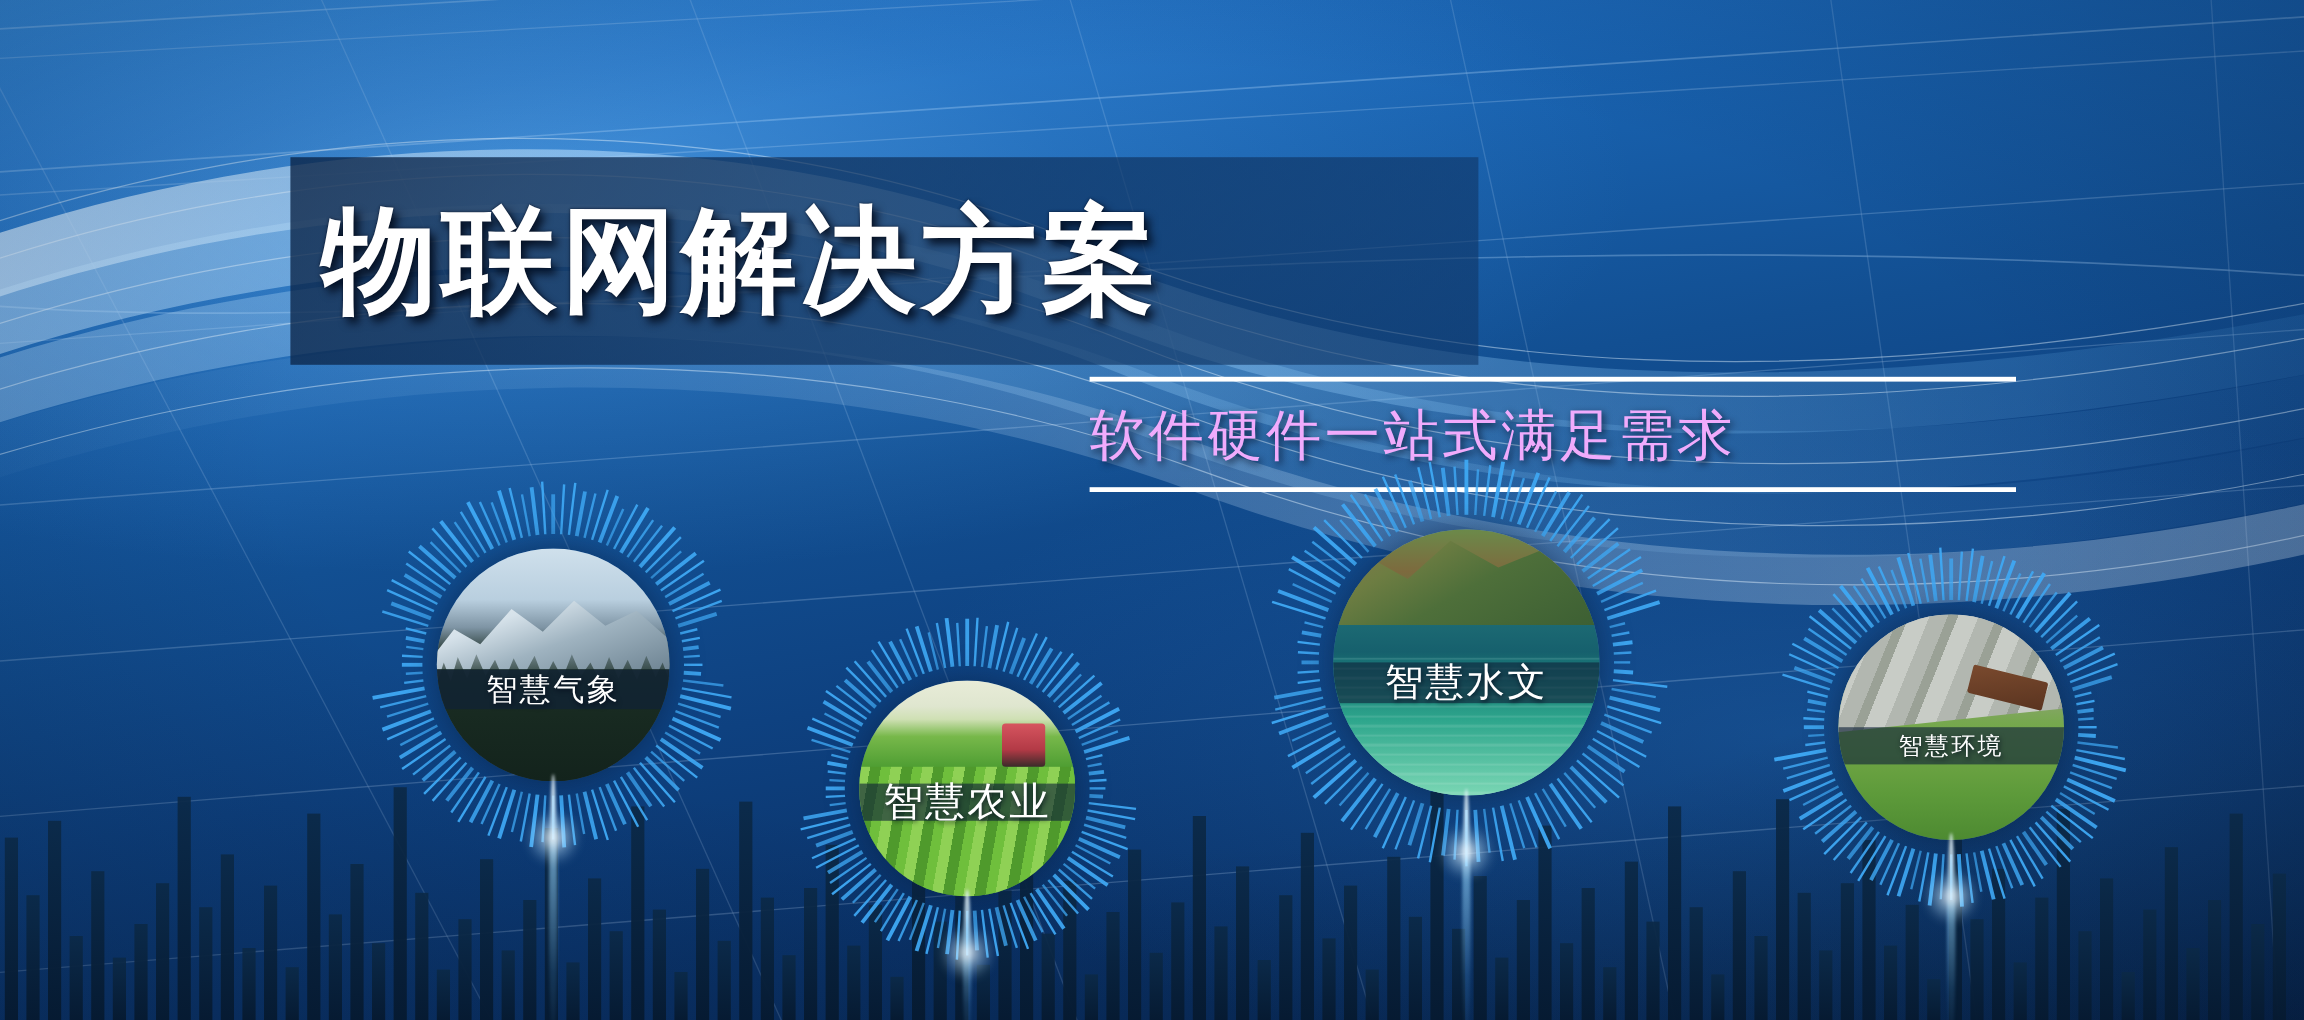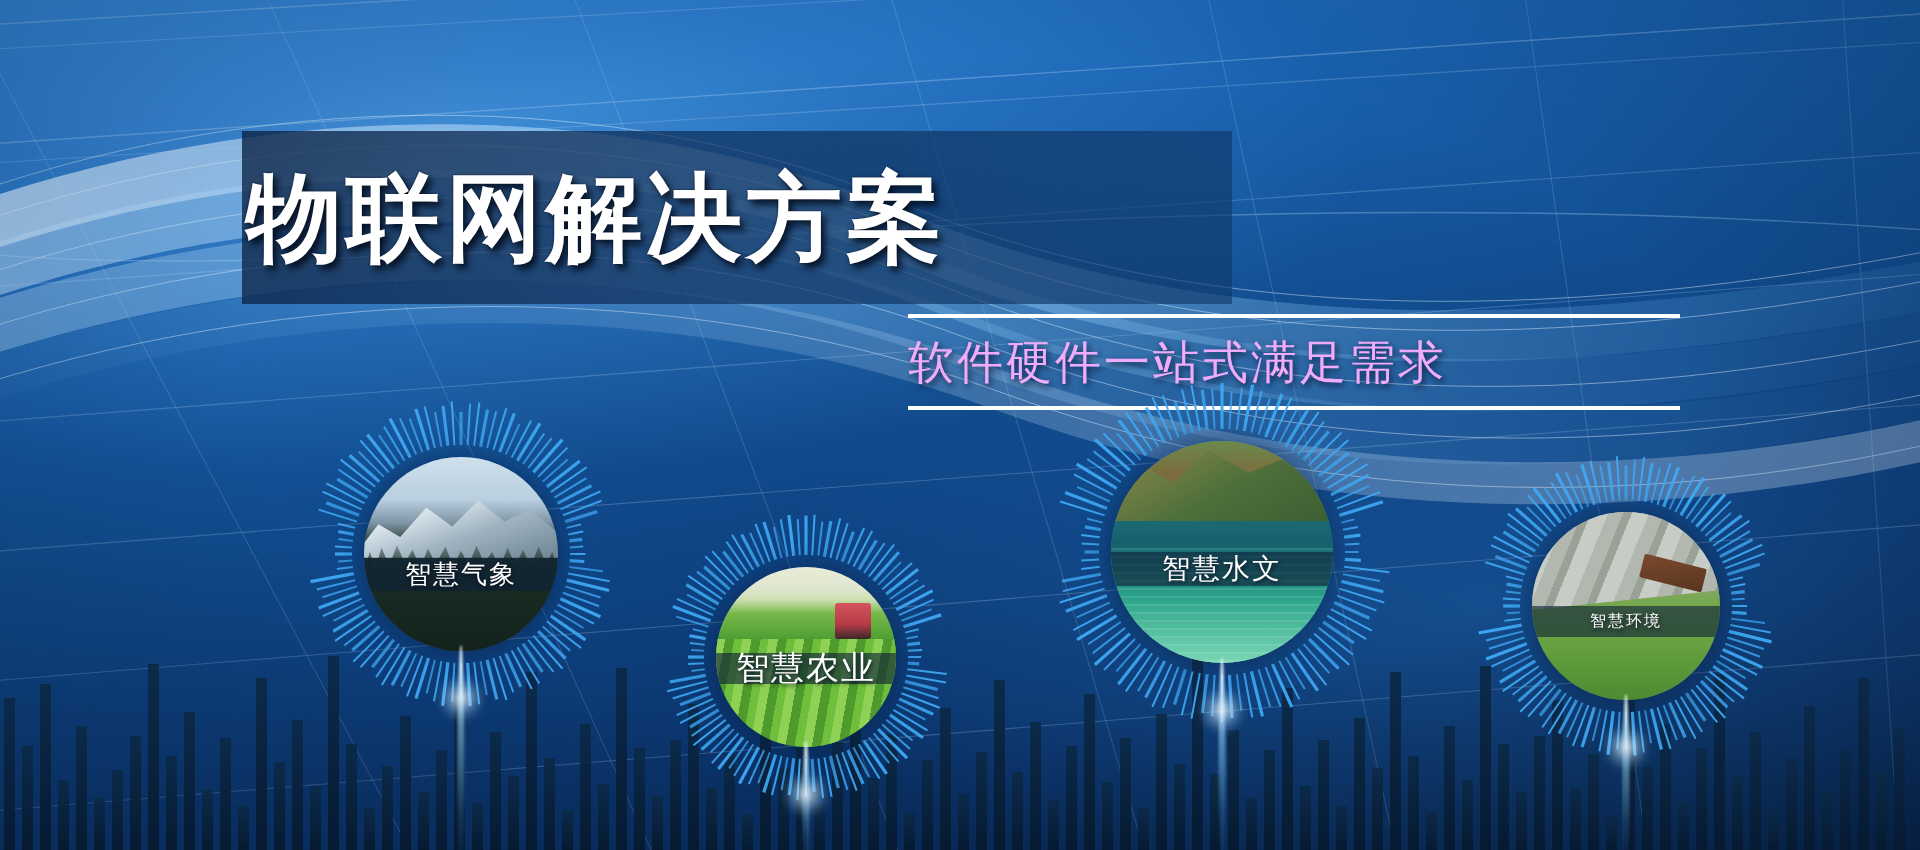--- a/index.html
+++ b/index.html
@@ -39,21 +39,21 @@
     background:linear-gradient(115deg, rgba(10,34,68,.78) 0%, rgba(13,44,85,.70) 40%, rgba(16,56,106,.62) 100%);
     display:flex;align-items:center;
   }
   .title-text{
     margin-left:-6px;padding-left:0;
     color:#fff;font-size:96px;line-height:1;font-weight:bold;
     letter-spacing:4px;
     text-shadow:4px 5px 7px rgba(0,8,24,.85), 0 0 2px rgba(0,10,30,.9);
     white-space:nowrap;
   }
-  .title-inner{padding-left:10px;}
+  .title-inner{padding-left:32px;}
 
   
   .sub-block{position:absolute;left:908px;top:314px;width:772px;}
   .rule{height:4px;background:#ffffff;width:100%;}
   .rule.bottom{margin-top:0;}
   .sub-text{
     color:#f0abfc;font-size:46px;letter-spacing:3px;white-space:nowrap;
     padding:14px 0 12px 0;text-align:left;
     text-shadow:2px 3px 6px rgba(0,10,30,.75);
   }
@@ -652,21 +652,21 @@
           <line x1="139.5" y1="77.8" x2="120.4" y2="35.3" stroke="#3fa9f5" stroke-width="2.0" stroke-linecap="butt" opacity="0.94"></line>
           <line x1="146.4" y1="75.0" x2="130.6" y2="33.4" stroke="#3fa9f5" stroke-width="2.0" stroke-linecap="butt" opacity="0.90"></line>
           <line x1="153.4" y1="72.6" x2="142.9" y2="38.7" stroke="#3fa9f5" stroke-width="3.2" stroke-linecap="butt" opacity="0.70"></line>
           <line x1="160.6" y1="70.6" x2="149.9" y2="27.4" stroke="#3fa9f5" stroke-width="2.0" stroke-linecap="butt" opacity="0.90"></line>
           <line x1="167.8" y1="69.0" x2="159.4" y2="23.1" stroke="#3fa9f5" stroke-width="2.0" stroke-linecap="butt" opacity="0.94"></line>
           <line x1="175.2" y1="67.9" x2="170.3" y2="27.8" stroke="#3fa9f5" stroke-width="3.2" stroke-linecap="butt" opacity="0.81"></line>
           <line x1="182.6" y1="67.2" x2="180.1" y2="26.8" stroke="#3fa9f5" stroke-width="2.0" stroke-linecap="butt" opacity="0.81"></line>
         </svg>
         <div class="photo" style="left: 79px; top: 79px; width: 222px; height: 222px;">
           <div class="img sc-hydro"></div>
-          <div class="caption" style="top: 111px; height: 34.41px; font-size: 28px;">智慧水文</div>
+          <div class="caption" style="top: 111px; height: 34.41px; font-size: 32px;">智慧水文</div>
         </div>
         <div class="beam" style="top: 295px; width: 7px; height: 217px;"></div>
         <div class="beam-core" style="top: 325px; width: 46px; height: 46px;"></div>
       </div>
       <div class="node" style="left: 1456px; top: 436px; width: 340px; height: 340px;">
         <svg class="ring" width="340" height="340" viewBox="0 0 340 340">
           <line x1="170.0" y1="64.0" x2="170.0" y2="29.4" stroke="#3fa9f5" stroke-width="3.2" stroke-linecap="butt" opacity="0.74"></line>
           <line x1="176.4" y1="64.2" x2="178.9" y2="23.7" stroke="#3fa9f5" stroke-width="2.0" stroke-linecap="butt" opacity="0.87"></line>
           <line x1="182.8" y1="64.8" x2="188.1" y2="21.1" stroke="#3fa9f5" stroke-width="2.0" stroke-linecap="butt" opacity="0.95"></line>
           <line x1="189.1" y1="65.7" x2="196.2" y2="27.3" stroke="#3fa9f5" stroke-width="3.2" stroke-linecap="butt" opacity="0.84"></line>
@@ -766,20 +766,20 @@
           <line x1="126.5" y1="73.3" x2="109.7" y2="36.0" stroke="#3fa9f5" stroke-width="2.0" stroke-linecap="butt" opacity="0.88"></line>
           <line x1="132.4" y1="70.9" x2="120.3" y2="39.0" stroke="#3fa9f5" stroke-width="2.0" stroke-linecap="butt" opacity="0.73"></line>
           <line x1="138.5" y1="68.8" x2="125.9" y2="28.5" stroke="#3fa9f5" stroke-width="3.2" stroke-linecap="butt" opacity="0.91"></line>
           <line x1="144.6" y1="67.1" x2="134.2" y2="24.9" stroke="#3fa9f5" stroke-width="2.0" stroke-linecap="butt" opacity="0.94"></line>
           <line x1="150.9" y1="65.7" x2="144.3" y2="29.5" stroke="#3fa9f5" stroke-width="2.0" stroke-linecap="butt" opacity="0.79"></line>
           <line x1="157.2" y1="64.8" x2="152.5" y2="26.2" stroke="#3fa9f5" stroke-width="3.2" stroke-linecap="butt" opacity="0.83"></line>
           <line x1="163.6" y1="64.2" x2="160.9" y2="20.3" stroke="#3fa9f5" stroke-width="2.0" stroke-linecap="butt" opacity="0.95"></line>
         </svg>
         <div class="photo" style="left: 76px; top: 76px; width: 188px; height: 188px;">
           <div class="img sc-env"></div>
-          <div class="caption" style="top: 94px; height: 31.02px; font-size: 16px;">智慧环境</div>
+          <div class="caption" style="top: 94px; height: 31.02px; font-size: 20px;">智慧环境</div>
         </div>
         <div class="beam" style="top: 258px; width: 7px; height: 180px;"></div>
         <div class="beam-core" style="top: 288px; width: 46px; height: 46px;"></div>
       </div>
     </div>
 
 </div>
 
 </body></html>

